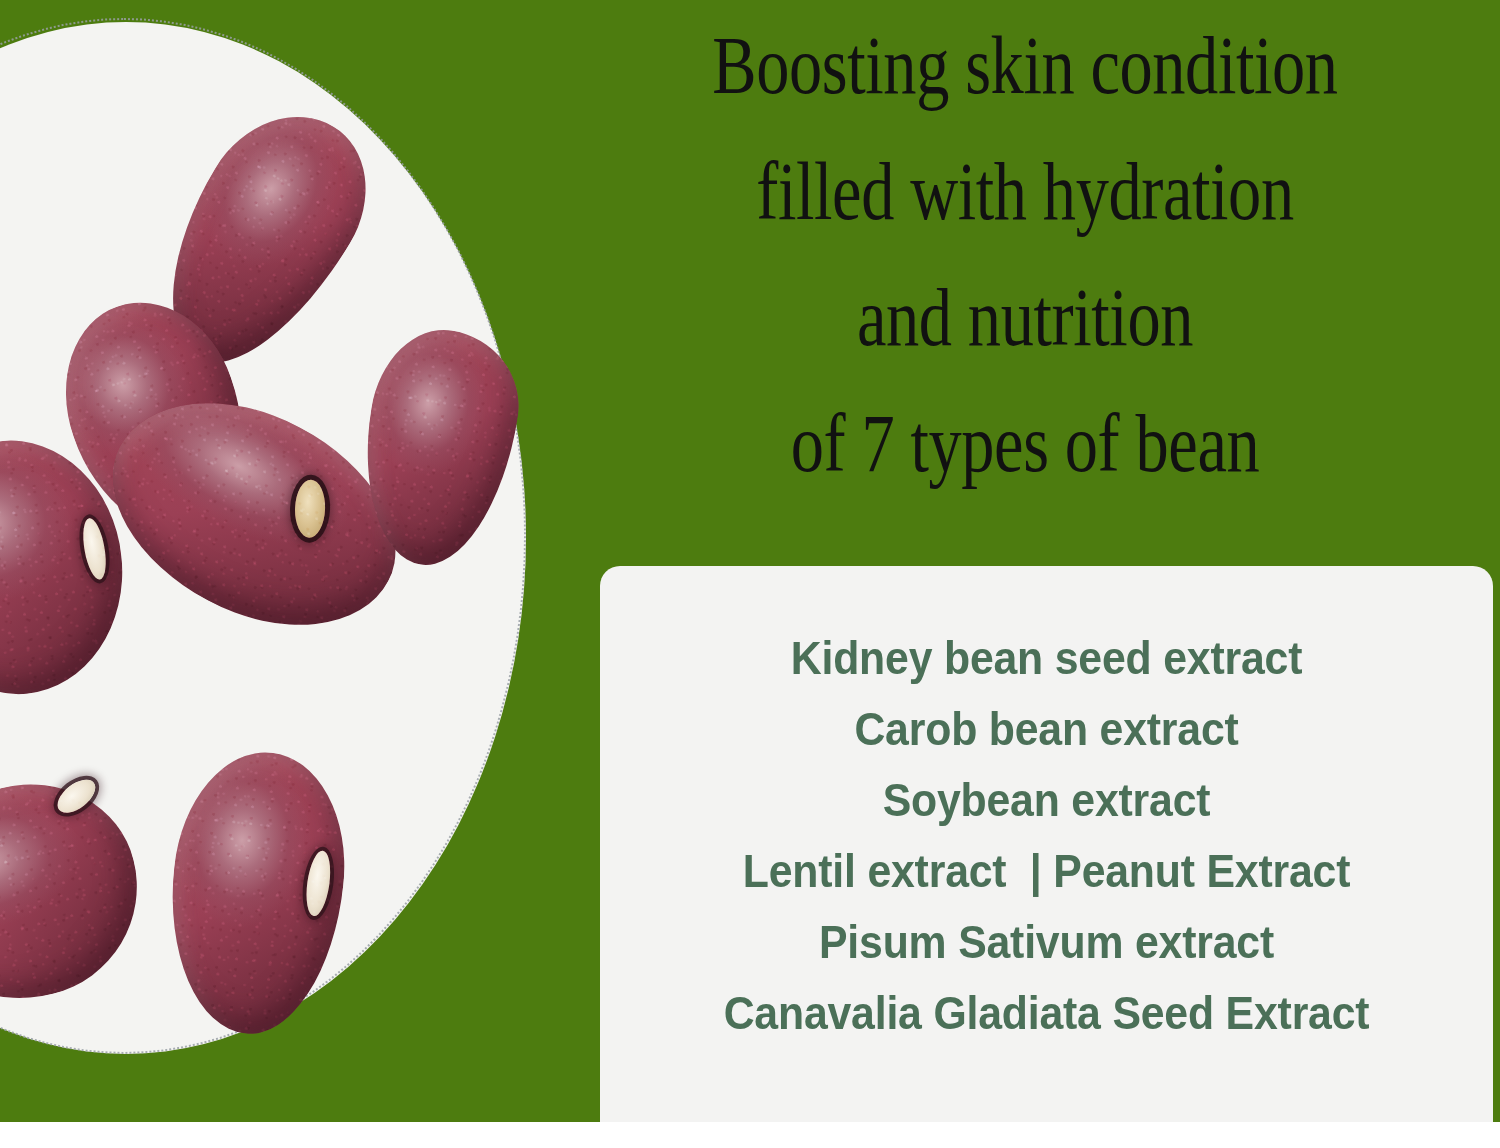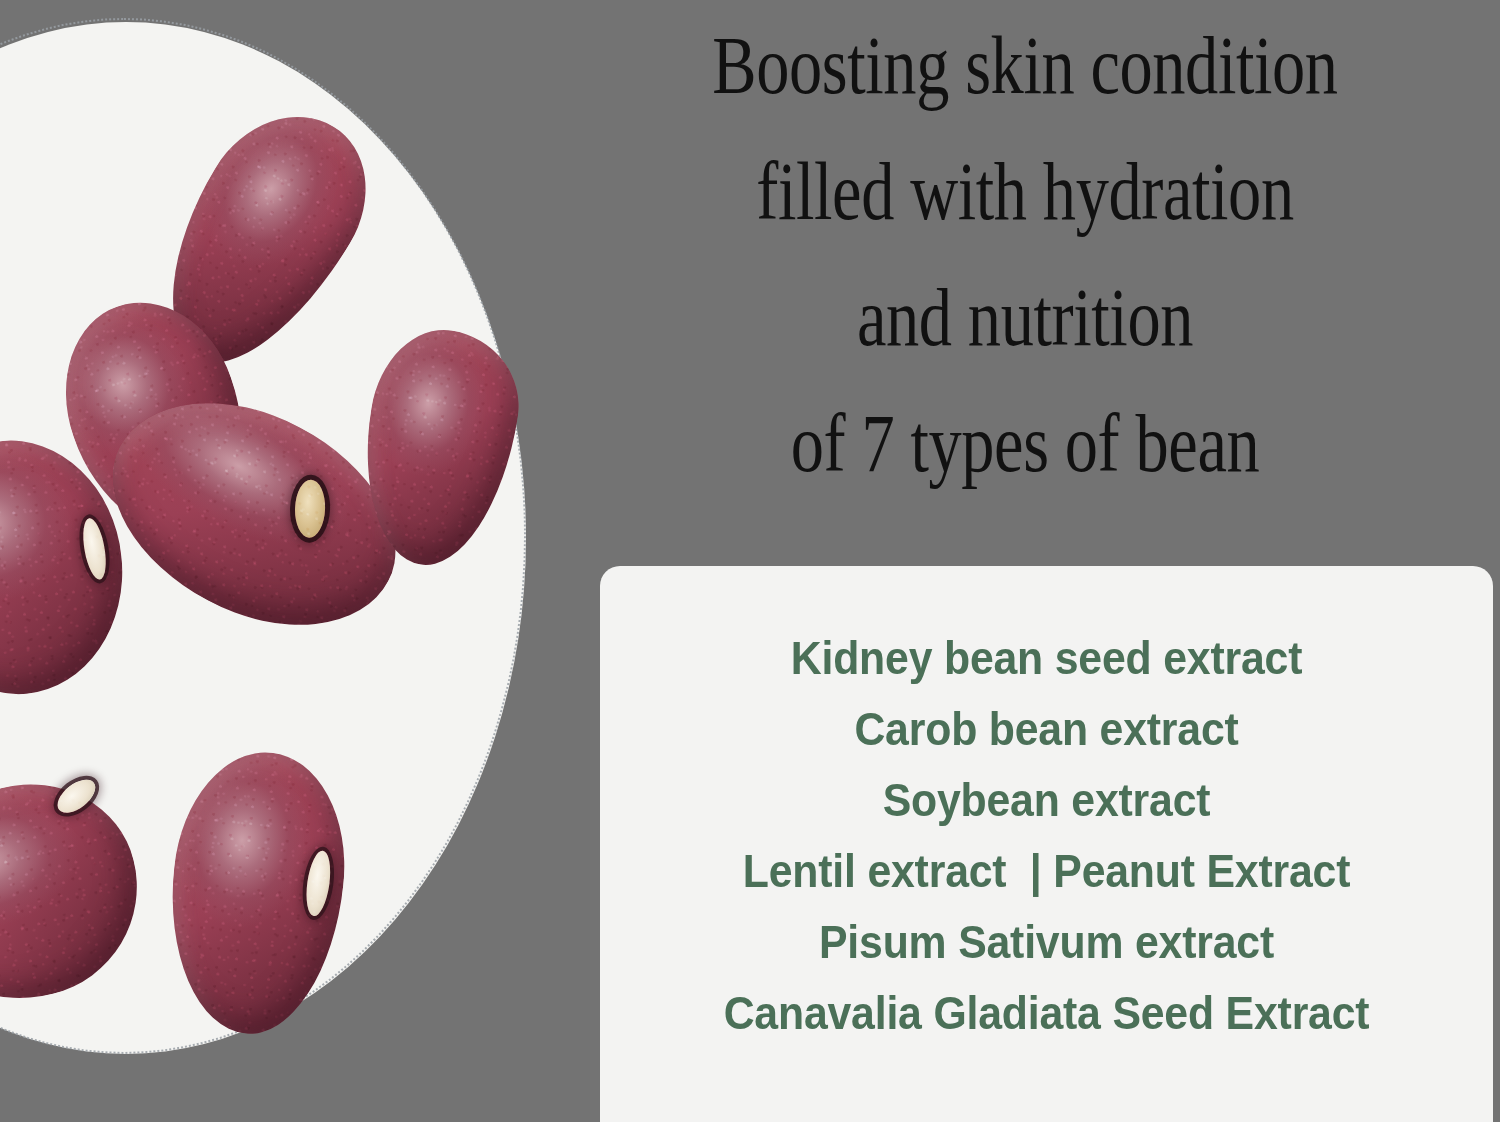--- a/index.html
+++ b/index.html
@@ -6,21 +6,21 @@
   html, body {
     margin: 0;
     padding: 0;
     background: #ffffff;
   }
 
   #banner {
     position: relative;
     width: 1500px;
     height: 1122px;
-    background: #737373;
+    background: #4d7c0f;
     overflow: hidden;
     font-family: "Liberation Sans", "DejaVu Sans", sans-serif;
   }
 
   
 
   .photo-stage {
     position: absolute;
     left: 0;
     top: 0;

